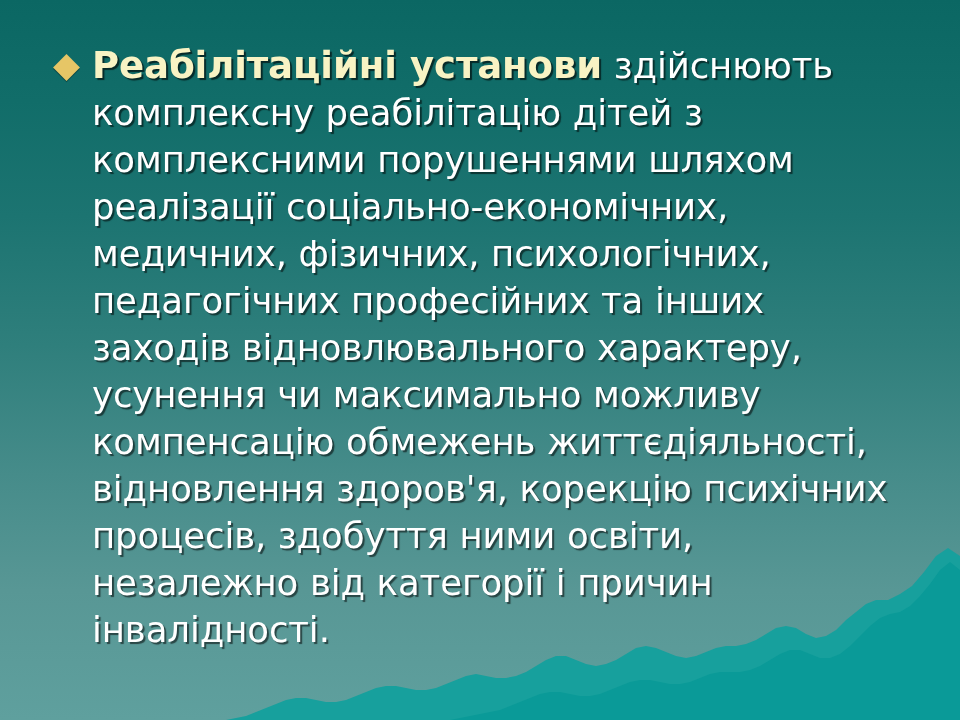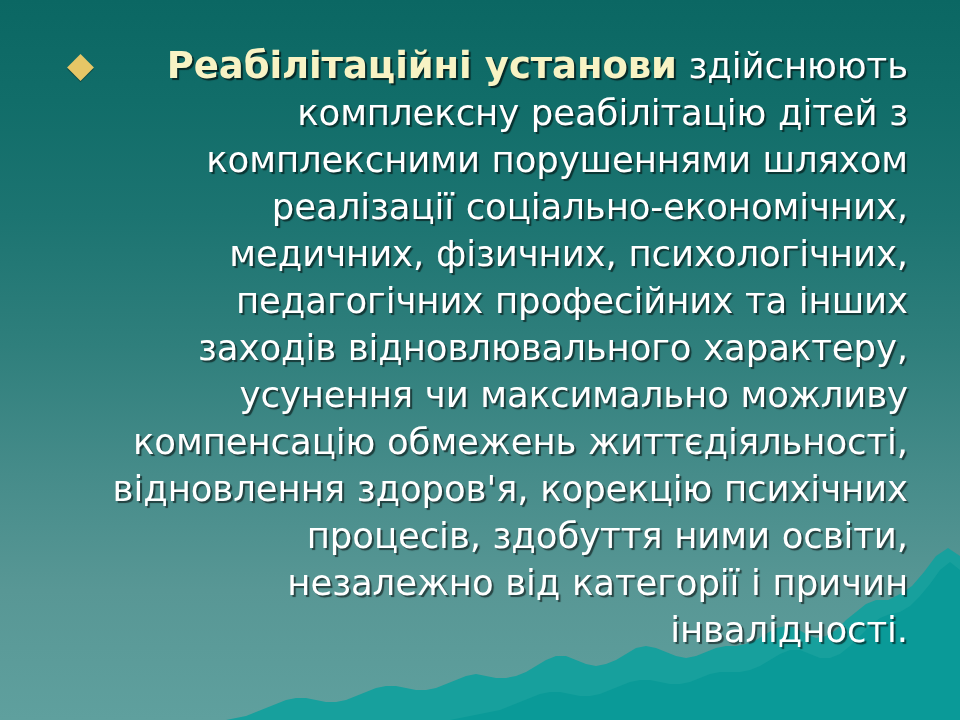--- a/index.html
+++ b/index.html
@@ -38,24 +38,23 @@
   #content {
     position: absolute;
     left: 0;
     top: 0;
     width: 960px;
     height: 720px;
   }
 
   .bullet-row {
     position: absolute;
-    left: 68px;
+    left: 54px;
     top: 42px;
     width: 840px;
-    text-align: right;
   }
 
   .diamond {
     position: absolute;
     left: 3px;
     top: 16px;
     width: 19px;
     height: 19px;
     background: #e6c666;
     transform: rotate(45deg);

